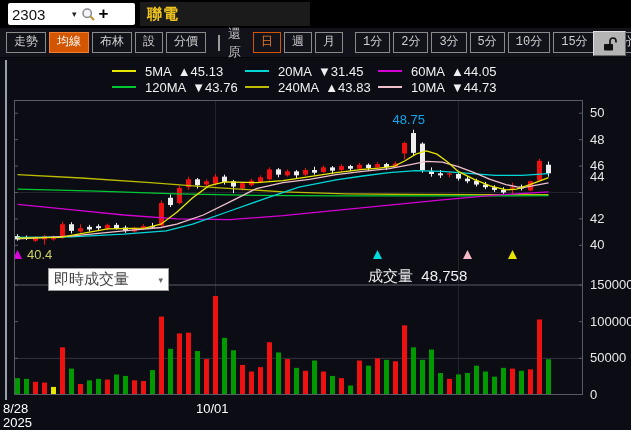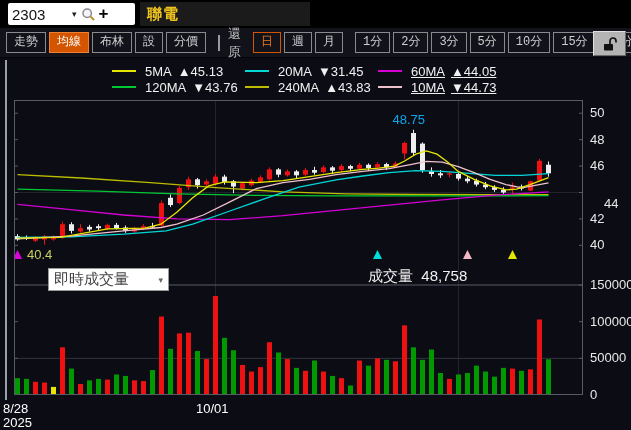--- a/index.html
+++ b/index.html
@@ -29,21 +29,21 @@
   .sep{width:2px;height:24px;background:#e8e8e8;margin:0 3px;}
   .lockbtn{position:absolute;right:5px;top:3px;width:31px;height:23px;background:#b4b4b4;
            border:1px solid;border-color:#e0e0e0 #6a6a6a #6a6a6a #e0e0e0;
            display:flex;align-items:center;justify-content:center;cursor:pointer;}
   
   .panel{position:absolute;left:0;top:58px;width:631px;height:372px;background:#0c0c15;}
   .edge{position:absolute;left:5px;top:2px;width:2px;height:340px;background:#9aa0ab;}
   .legend{position:absolute;left:0;top:5px;width:600px;}
   .lrow{display:flex;padding-left:112px;height:16px;align-items:center;}
   .litem{width:133px;display:flex;align-items:center;color:#f0f0f0;font-size:13px;}
-  .litem:last-child{width:auto;text-decoration:underline;}
+  .litem:last-child{width:auto;}
   .swatch{display:inline-block;width:24px;height:2px;margin-right:9px;}
   .lname{margin-right:6px;}
   .chart-svg{position:absolute;left:14px;top:42px;}
   .axlab{position:absolute;left:590px;color:#e8e8e8;font-size:13px;line-height:15px;}
   .peak{position:absolute;top:54px;color:#0ea5e9;font-size:13px;}
   .lowlab{position:absolute;left:27px;top:189px;color:#c8d060;font-size:13px;}
   .vdrop{position:absolute;left:48px;top:210px;width:121px;height:23px;background:#fff;
          border:1px solid #999;box-sizing:border-box;display:flex;align-items:center;
          padding:0 5px;cursor:pointer;}
   .vdrop .dtext{color:#444;font-size:15px;flex:1;}
@@ -388,21 +388,21 @@
         <span>48,758</span>
       </span>
     </div>
 
     <div class="dlab" style="left:3px;top:343px;">8/28</div>
     <div class="dlab" style="left:3px;top:357px;">2025</div>
     <div class="dlab" style="left:196px;top:343px;">10/01</div>
   <div class="axlab" style="top: 47.2143px;">50</div>
       <div class="axlab" style="top: 73.6429px;">48</div>
       <div class="axlab" style="top: 100.071px;">46</div>
-      <div class="axlab" style="top: 138px; margin-left: 14px;">44</div>
+      <div class="axlab" style="top: 111px;">44</div>
       <div class="axlab" style="top: 152.929px;">42</div>
       <div class="axlab" style="top: 179.357px;">40</div>
       <div class="axlab" style="top: 219px;">150000</div>
       <div class="axlab" style="top: 255.667px;">100000</div>
       <div class="axlab" style="top: 292.333px;">50000</div>
       <div class="axlab" style="top: 329px;">0</div>
     </div>
 </div>
 
 </body></html>

